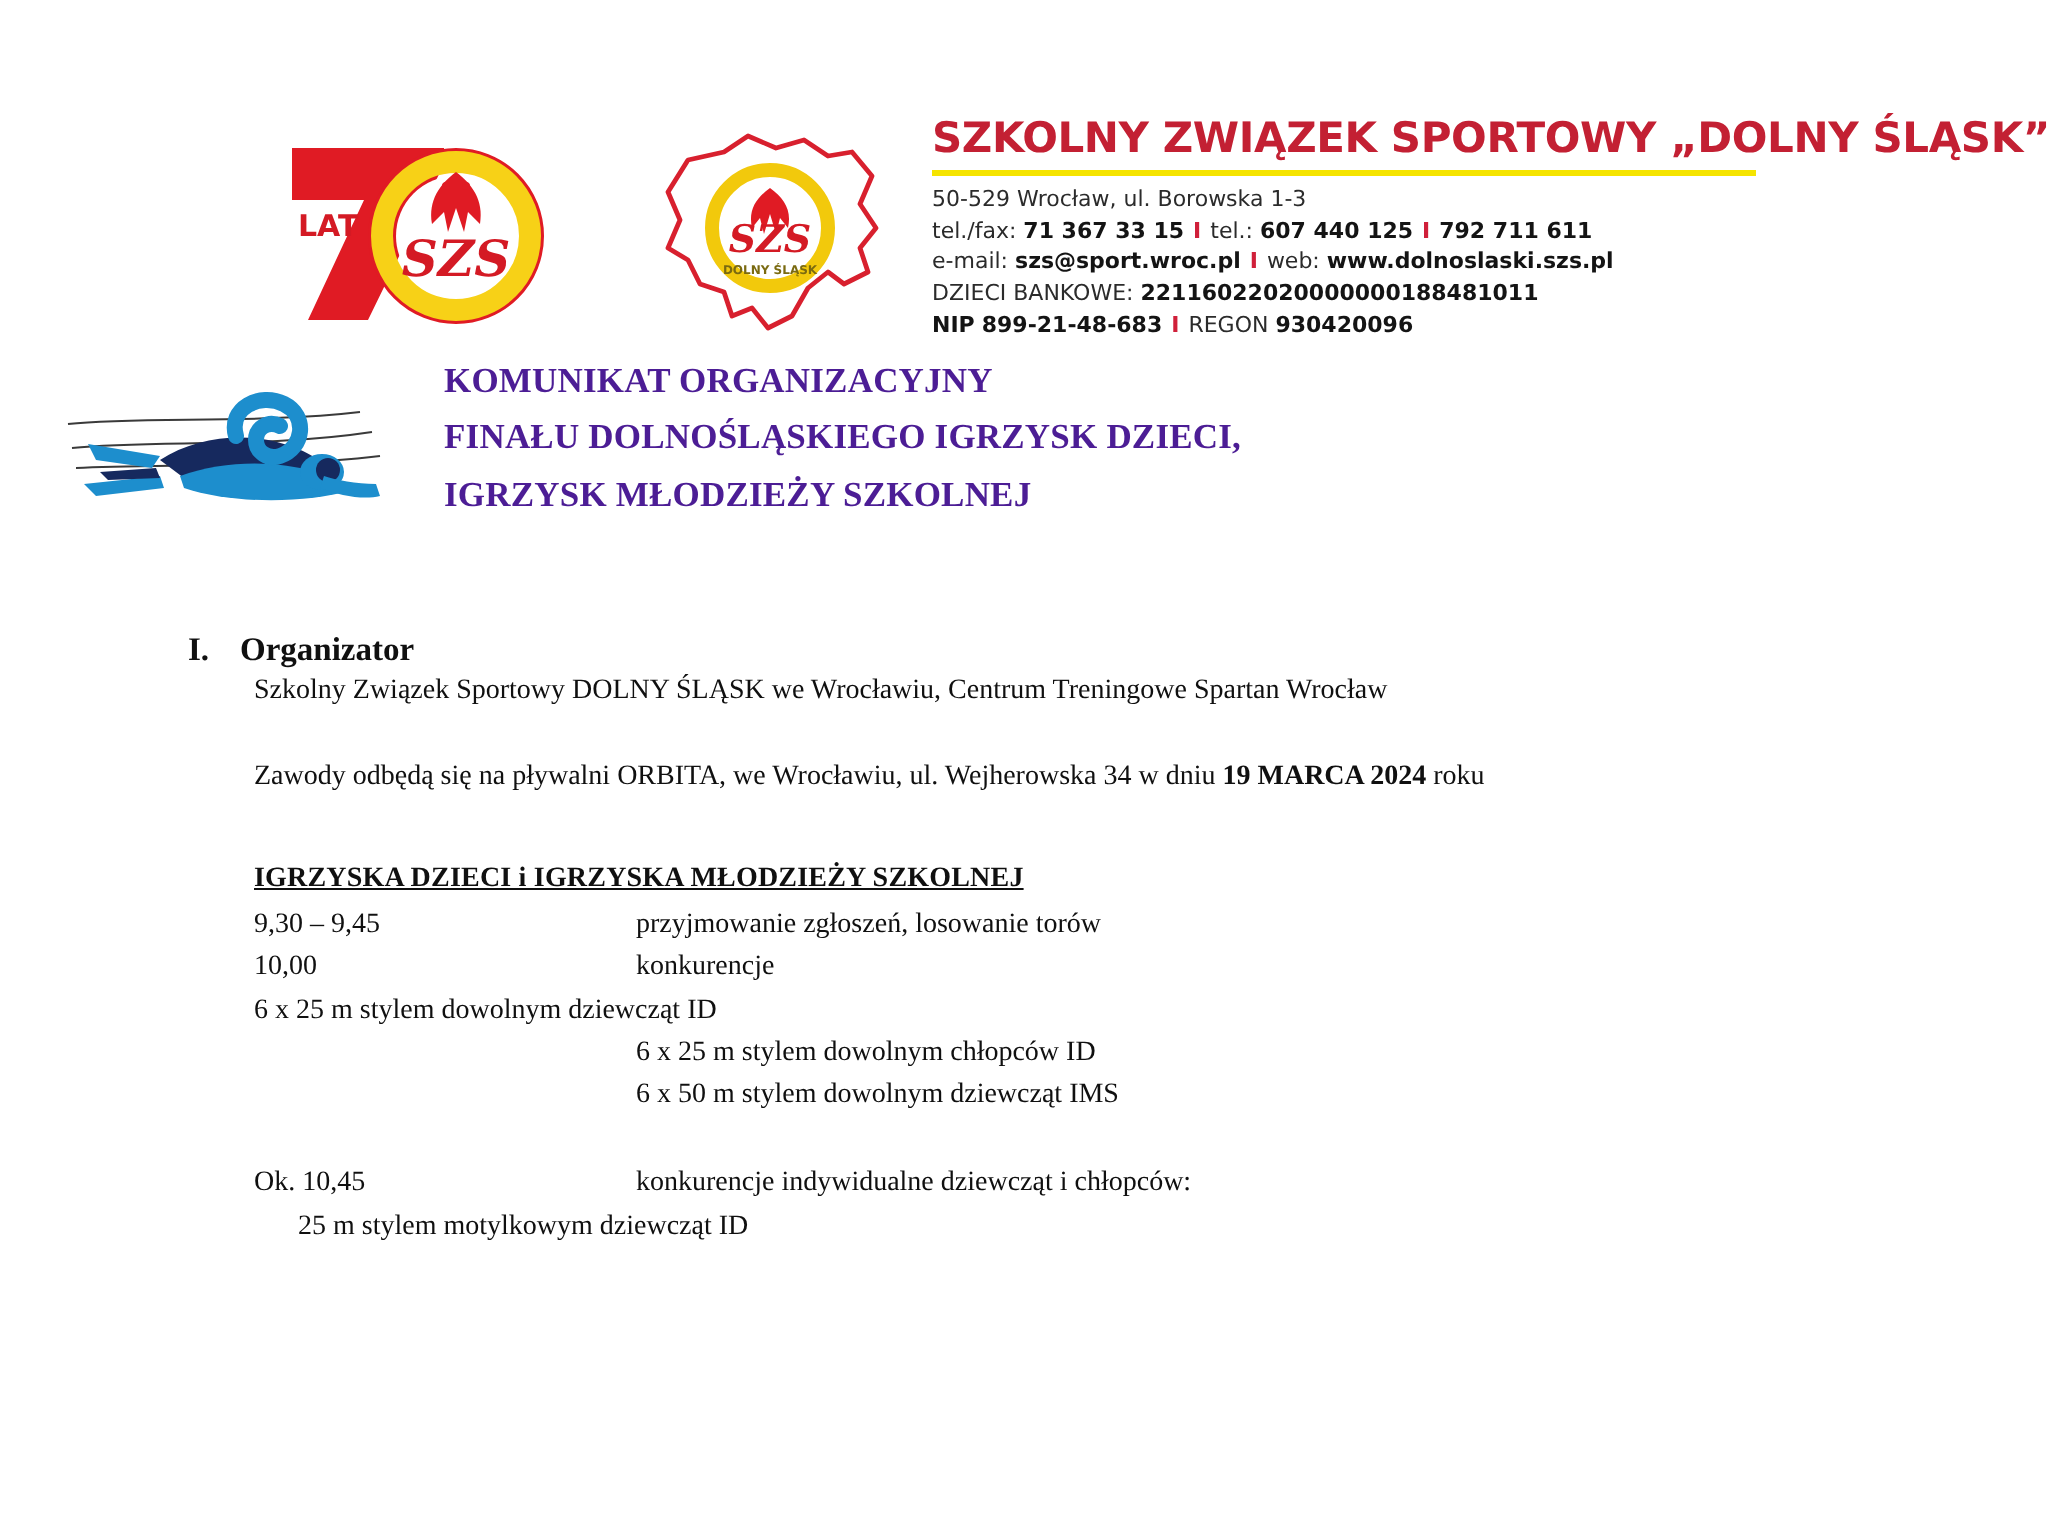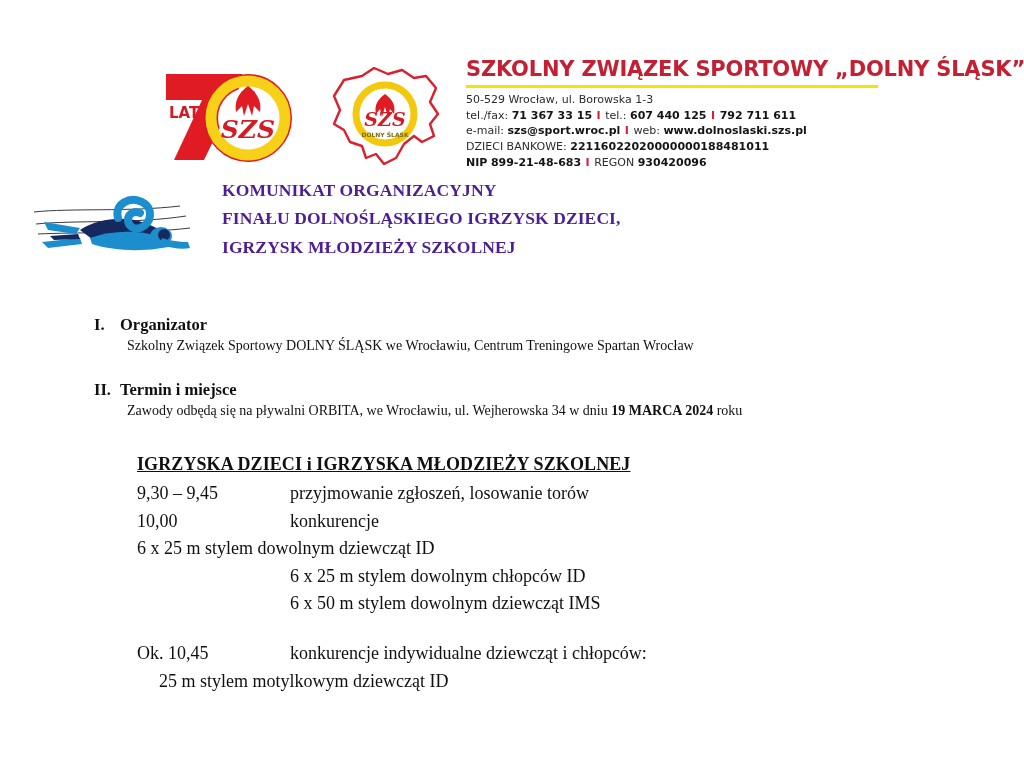--- a/index.html
+++ b/index.html
@@ -17,21 +17,21 @@
   }
 
   
   .page-header {
     position: relative;
     height: 172px;
   }
 
   .logo-70 {
     position: absolute;
-    left: 156px;
+    left: 136px;
     top: 56px;
     width: 150px;
     height: 112px;
     text-align: center;
   }
   .logo-map {
     position: absolute;
     left: 318px;
     top: 62px;
     width: 134px;
@@ -115,33 +115,34 @@
     line-height: 1.45;
     text-align: justify;
     margin-left: 33px;
     margin-top: 1px;
   }
   .section-body b { font-weight: bold; }
 
   
   .schedule {
     margin-top: 30px;
-    margin-left: 43px;
-    font-size: 18px;
+    margin-left: 33px;
+    font-size: 14px;
   }
   .schedule-title {
     font-weight: bold;
     text-decoration: underline;
     line-height: 1.5;
     margin-bottom: 2px;
     letter-spacing: 0.1px;
   }
   .sched-row {
     display: flex;
     line-height: 1.52;
+    gap: 38px;
   }
   .sched-time {
     width: 153px;
     flex: 0 0 153px;
   }
   .sched-desc { flex: 1 1 auto; }
   .sched-gap { height: 23px; }
   .sched-sub {
     margin-left: 22px;
     line-height: 1.52;
@@ -257,24 +258,20 @@
 
   <div class="section">
     <div class="section-head">
       <span class="numeral">I.</span>
       <span>Organizator</span>
     </div>
     <div class="section-body">Szkolny Związek Sportowy  DOLNY ŚLĄSK we Wrocławiu, Centrum Treningowe Spartan Wrocław</div>
   </div>
 
   <div class="section">
-    <div class="section-head">
-      <span class="numeral">II.</span>
-      <span>Termin i miejsce</span>
-    </div>
     <div class="section-body"><span>Zawody odbędą się na pływalni ORBITA, we Wrocławiu, ul. Wejherowska 34 w dniu </span><b>19 MARCA 2024</b><span> roku</span></div>
   </div>
 
   <div class="schedule">
     <div class="schedule-title">IGRZYSKA DZIECI i IGRZYSKA MŁODZIEŻY SZKOLNEJ</div>
 
     <div class="sched-row">
       <span class="sched-time">9,30 – 9,45</span>
       <span class="sched-desc">przyjmowanie zgłoszeń, losowanie torów</span>
     </div>

